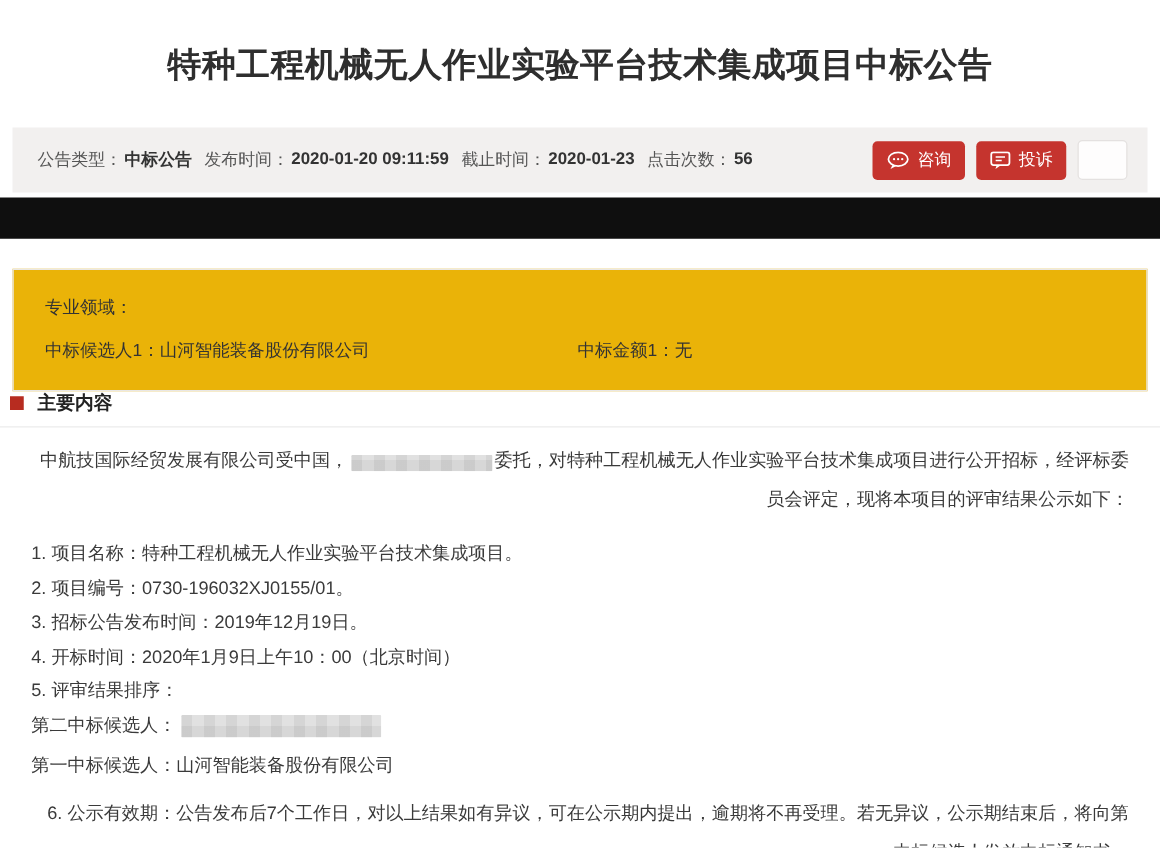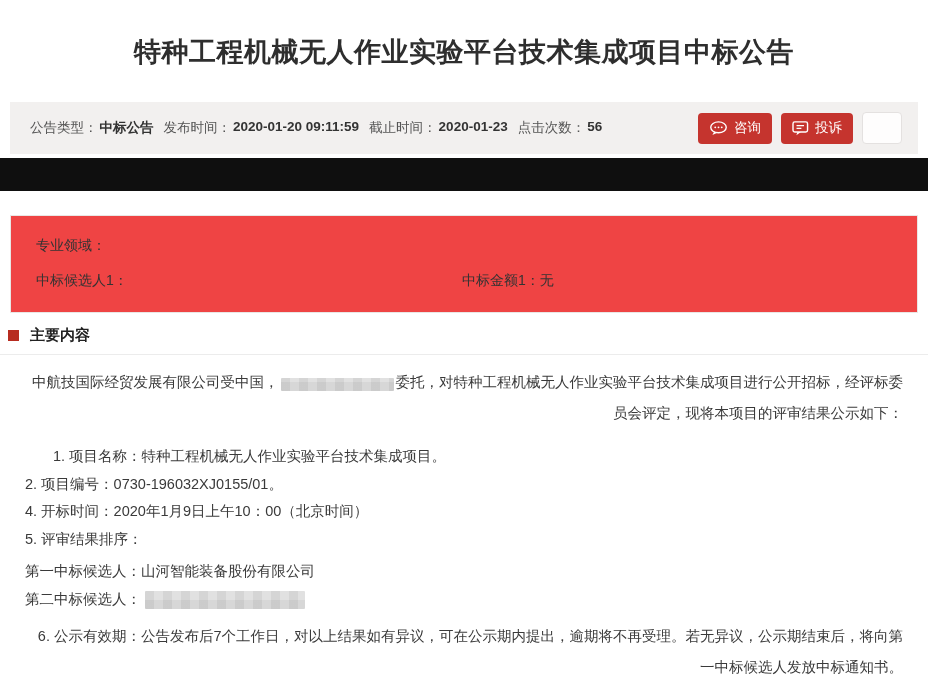--- a/index.html
+++ b/index.html
@@ -77,32 +77,31 @@
   .black-bar {
     margin-top: 4px;
     width: 928px;
     height: 33px;
     background: #0f0f0f;
   }
 
   .summary-box {
     margin: 24px 10px 0 10px;
     border: 1px solid #e9e7e5;
-    background: #ef4444;
+    background: #eab308;
     padding: 21px 25px 22px 25px;
     font-size: 14px;
     color: #333;
   }
   .summary-row { display: flex; align-items: center; }
   .summary-row + .summary-row { margin-top: 17px; }
   .summary-col-1 { width: 426px; display: flex; }
   .summary-col-2 { display: flex; }
 
   .section-header {
-    margin-top: 13px;
     display: flex;
     align-items: center;
   }
   .section-bullet {
     width: 11px; height: 11px;
     background: #b72c20;
     margin-left: 8px;
   }
   .section-title {
     margin-left: 11px;
@@ -117,21 +116,21 @@
     width: 100%;
   }
 
   .content {
     margin: 12px 25px 0 25px;
     font-size: 14.5px;
     color: #3a3a3a;
   }
   .content .line { line-height: 27.5px; }
   .para { line-height: 31px; text-align: right; }
-  .mt14 { margin-top: 14px; margin-left: 28px; }
+  .mt14 { margin-top: 14px; }
   .mt5  { margin-top: 5px; }
   .mt8  { margin-top: 8px; }
 </style>
 </head>
 <body>
 
 <h1 class="page-title">特种工程机械无人作业实验平台技术集成项目中标公告</h1>
 
 <div class="meta-bar">
   <div class="meta-item">
@@ -182,20 +181,21 @@
 
 <div class="black-bar"></div>
 
 <div class="summary-box">
   <div class="summary-row">
     <span>专业领域：</span>
   </div>
   <div class="summary-row">
     <span class="summary-col-1">
       <span>中标候选人1：</span>
+      <span>山河智能装备股份有限公司</span>
     </span>
     <span class="summary-col-2">
       <span>中标金额1：</span>
       <span>无</span>
     </span>
   </div>
 </div>
 
 <div class="section-header">
   <span class="section-bullet"></span>
@@ -203,22 +203,23 @@
 </div>
 <div class="section-divider"></div>
 
 <div class="content">
   <div class="para">
     <span>中航技国际经贸发展有限公司受中国，</span><span class="redacted redacted-inline"></span><span>委托，对特种工程机械无人作业实验平台技术集成项目进行公开招标，经评标委员会评定，现将本项目的评审结果公示如下：</span>
   </div>
 
   <div class="line mt14">1. 项目名称：特种工程机械无人作业实验平台技术集成项目。</div>
   <div class="line">2. 项目编号：0730-196032XJ0155/01。</div>
+  <div class="line">3. 招标公告发布时间：2019年12月19日。</div>
   <div class="line">4. 开标时间：2020年1月9日上午10：00（北京时间）</div>
   <div class="line">5. 评审结果排序：</div>
 
-  <div class="line mt5">第一中标候选人：山河智能装备股份有限公司</div>
   <div class="line">
     <span>第二中标候选人：</span><span class="redacted redacted-cand2"></span>
   </div>
+  <div class="line mt5">第一中标候选人：山河智能装备股份有限公司</div>
 
   <div class="para mt8">6. 公示有效期：公告发布后7个工作日，对以上结果如有异议，可在公示期内提出，逾期将不再受理。若无异议，公示期结束后，将向第一中标候选人发放中标通知书。</div>
 </div>
 
 </body></html>

